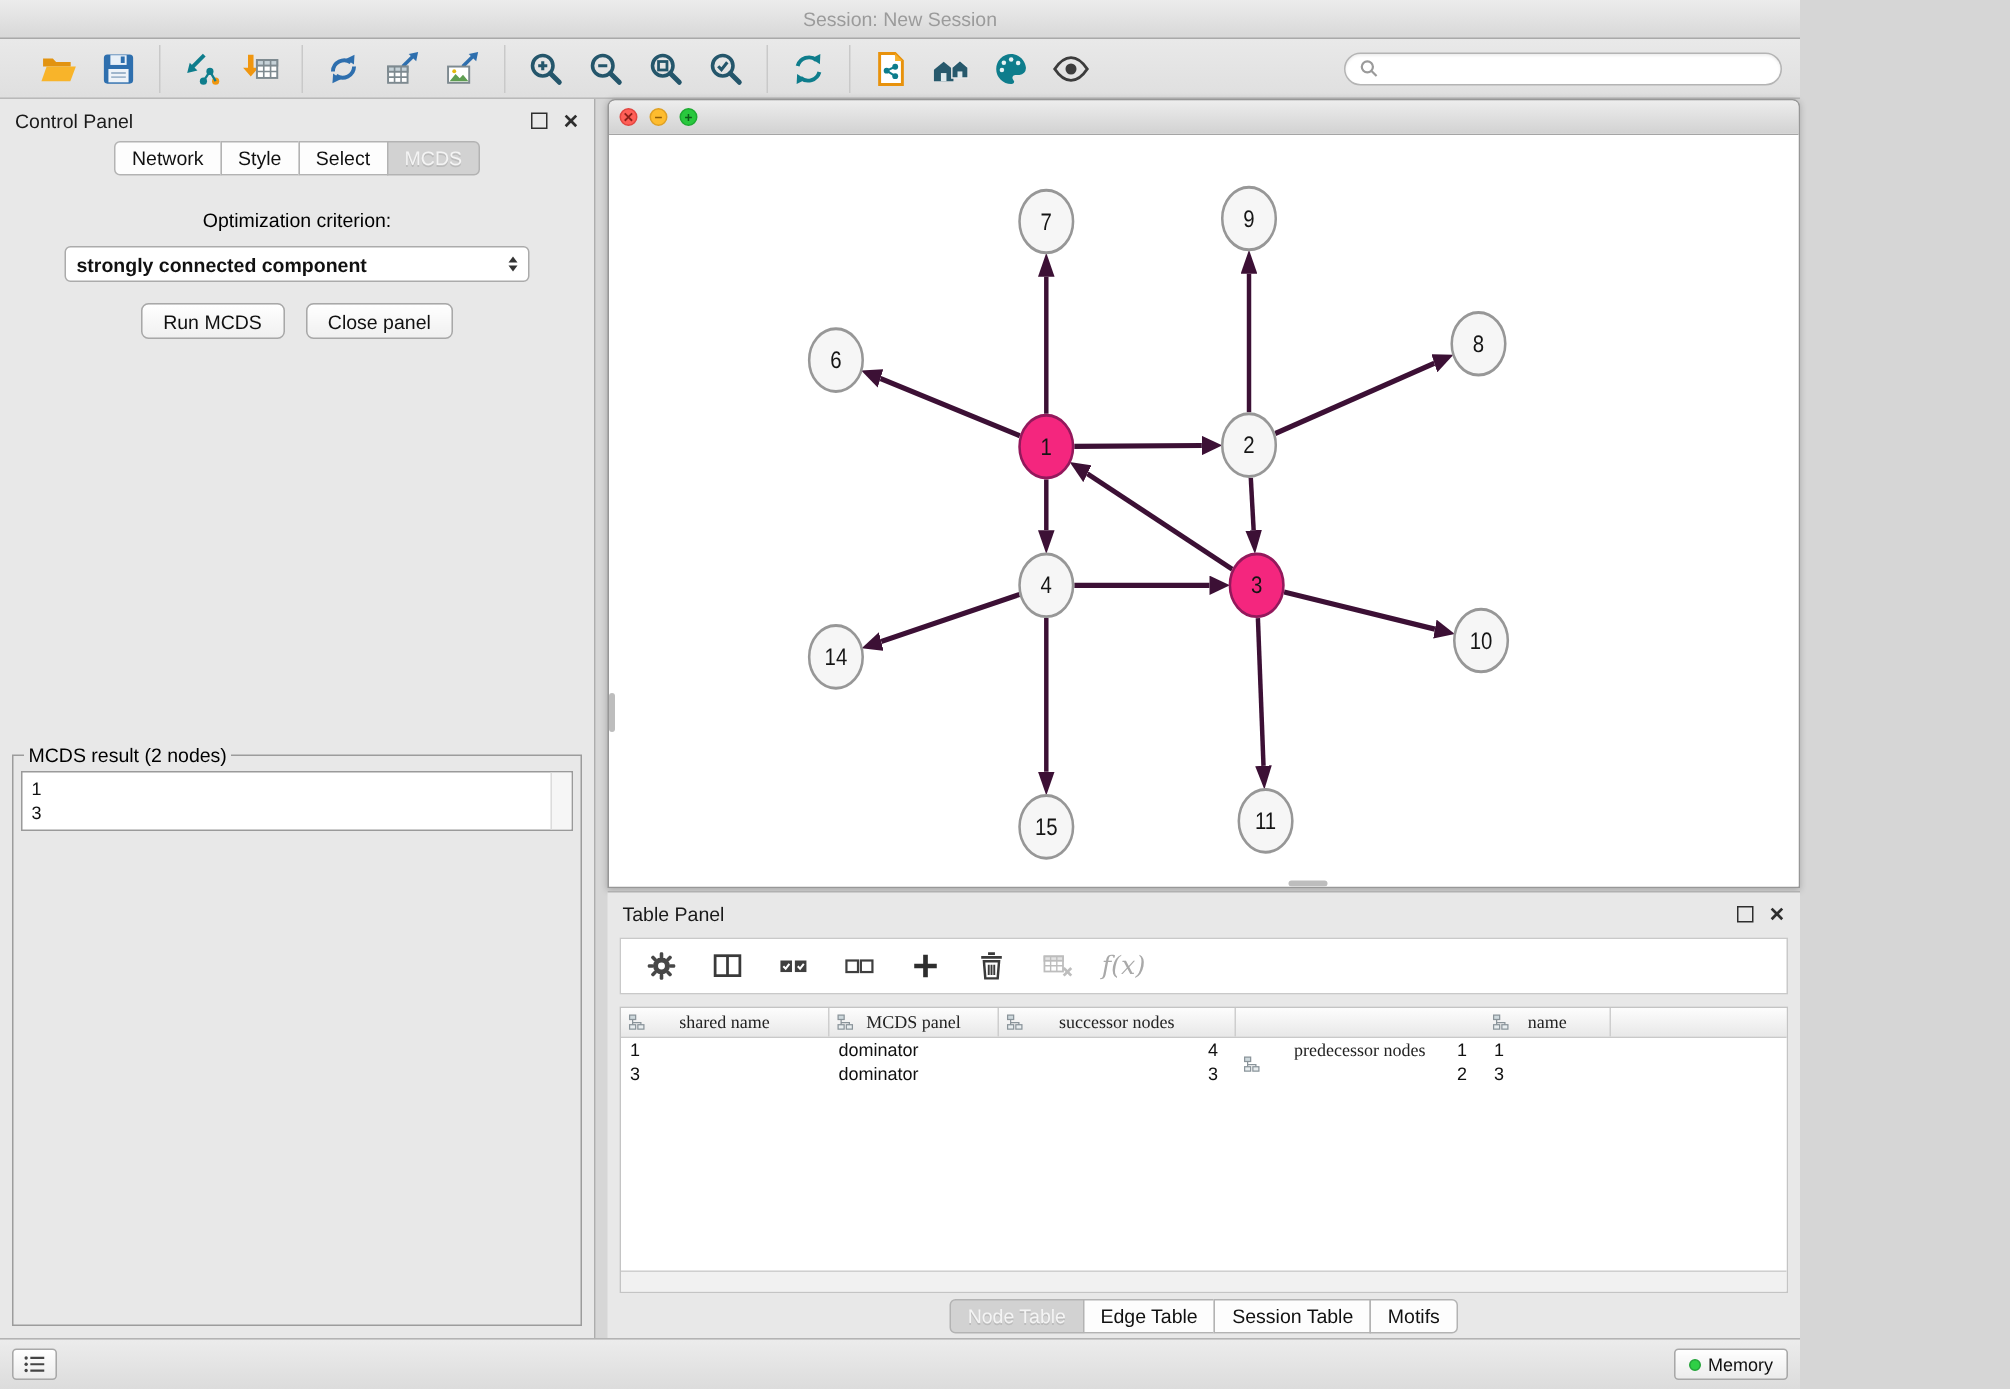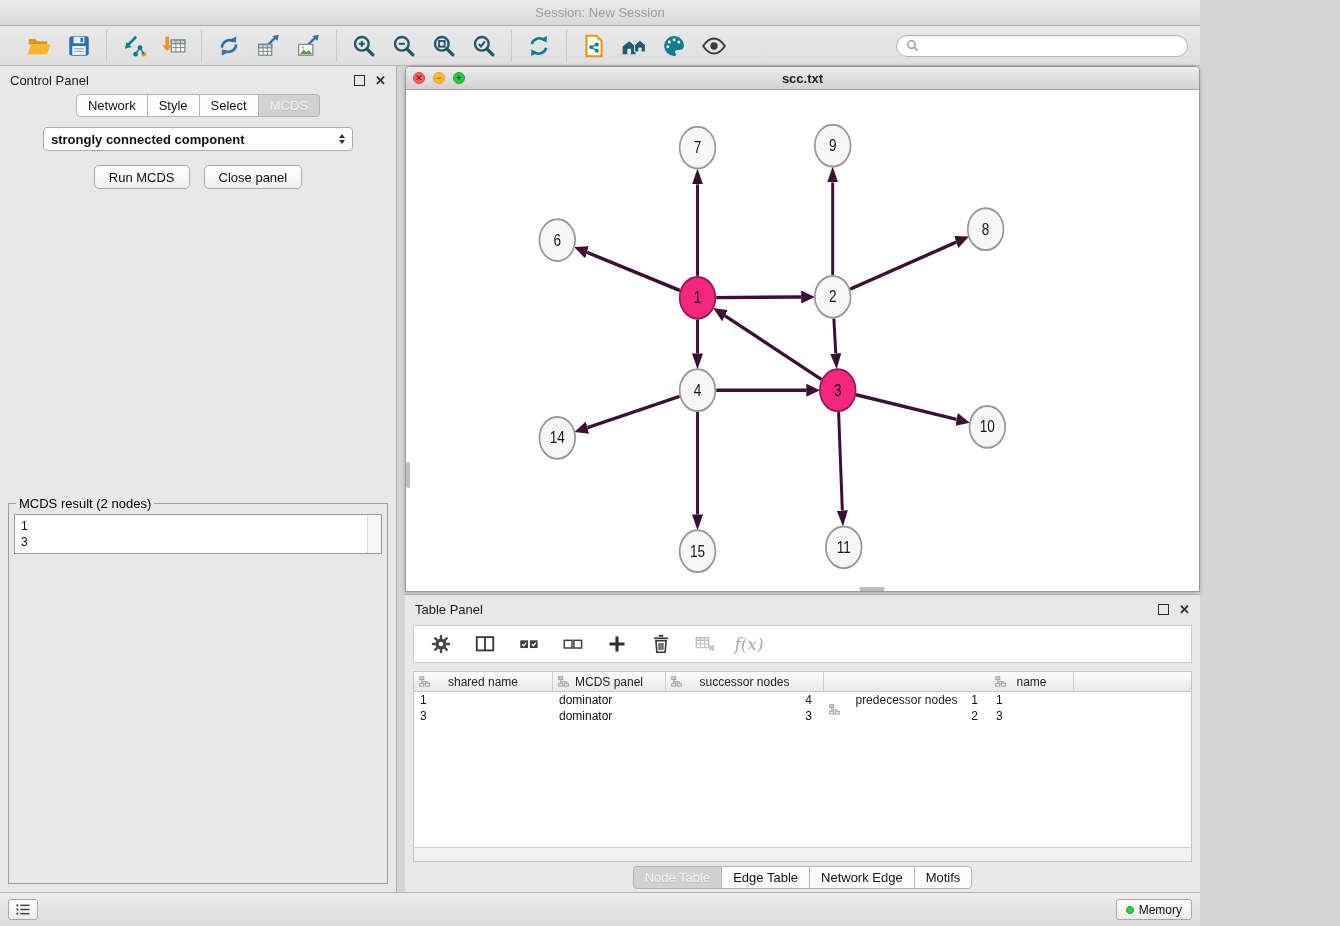--- a/index.html
+++ b/index.html
@@ -91,21 +91,21 @@
               gap:14px;padding:0 12px;box-sizing:border-box;flex:none;}
   .tp-tool-btn{width:30px;height:30px;border:none;background:transparent;padding:0;display:flex;align-items:center;
                justify-content:center;cursor:default;}
   .fx{font-family:"DejaVu Serif",serif;font-style:italic;font-size:17px;color:#a9a9a9;}
 
   .tp-table{margin:8px 8px 0;flex:1;display:flex;flex-direction:column;min-height:0;border:1px solid #c4c4c4;
             background:#fff;box-sizing:border-box;}
   .tp-thead{display:flex;height:19px;background:linear-gradient(#fdfdfd,#e8e8e8);border-bottom:1px solid #c9c9c9;
             font-size:12px;flex:none;}
   .th{position:relative;display:flex;align-items:center;justify-content:center;border-right:1px solid #cecece;
-      box-sizing:border-box;color:#222;}
+      box-sizing:border-box;color:#222;font-family:Liberation Serif, serif;}
   .th .tree{position:absolute;left:5px;top:4px;line-height:0;}
   .th.filler{flex:1;border-right:none;}
   .tp-tbody{flex:1;overflow:hidden;font-size:12px;background:#fff;}
   .tr{display:flex;height:16px;line-height:16px;}
   .td{box-sizing:border-box;padding:0 12px 0 6px;white-space:nowrap;color:#111;}
   .tp-hscroll{height:13px;background:#f1f1f1;border-top:1px solid #cfcfcf;flex:none;}
 
   .tp-tabs{height:30px;display:flex;justify-content:center;align-items:center;flex:none;}
 
   
@@ -298,20 +298,21 @@
           <span class="float-btn"></span>
           <span class="close-btn">✕</span>
         </span>
       </div>
       <div class="tabbar" id="cp-tabs">
           <div class="tab">Network</div>
           <div class="tab">Style</div>
           <div class="tab">Select</div>
           <div class="tab active">MCDS</div>
         </div>
+      <div class="opt-label">Optimization criterion:</div>
       <div class="dropdown">
         <span class="dd-value">strongly connected component</span>
         <span class="spin">
             <i class="up"></i>
             <i class="dn"></i>
           </span>
       </div>
       <div class="btn-row">
         <button class="mac-btn">Run MCDS</button>
         <button class="mac-btn">Close panel</button>
@@ -328,21 +329,20 @@
       </fieldset>
     </div>
 
     <div class="right-side">
 
       <div class="network-window">
         <div class="mac-titlebar">
           <span class="tl red">✕</span>
           <span class="tl yellow">−</span>
           <span class="tl green">+</span>
-          <span class="nw-title">scc.txt</span>
         </div>
         <div class="canvas">
           <svg id="graph-svg" viewBox="0 0 933 504" preserveAspectRatio="none">
               <defs>
                 <marker id="arrowhead" viewBox="0 0 16 13" markerWidth="16" markerHeight="13" refX="0" refY="6.5" orient="auto" markerUnits="userSpaceOnUse">
                   <path d="M0,0 L16,6.5 L0,13 Z" fill="#3c1035"></path>
                 </marker>
               </defs>
               <line x1="343" y1="187" x2="343" y2="95" stroke="#3c1035" stroke-width="3.5" marker-end="url(#arrowhead)"></line>
               <line x1="322.2449403778676" y1="201.7042820722201" x2="212.9062366372227" y2="163.27007106035705" stroke="#3c1035" stroke-width="3.5" marker-end="url(#arrowhead)"></line>
@@ -549,21 +549,21 @@
                 <div class="td" style="width: 158px; text-align: right;">3</div>
                 <div class="td" style="width: 166px; text-align: right;">2</div>
                 <div class="td" style="width: 84px; text-align: left;">3</div>
               </div>
             </div>
           <div class="tp-hscroll"></div>
         </div>
         <div class="tp-tabs tabbar" id="tp-tabs">
             <div class="tab active">Node Table</div>
             <div class="tab">Edge Table</div>
-            <div class="tab">Network Edge</div>
+            <div class="tab">Session Table</div>
             <div class="tab">Motifs</div>
           </div>
       </div>
 
     </div>
   </div>
 
   <div class="statusbar">
     <button class="list-btn">
       <span style="line-height:0;">

